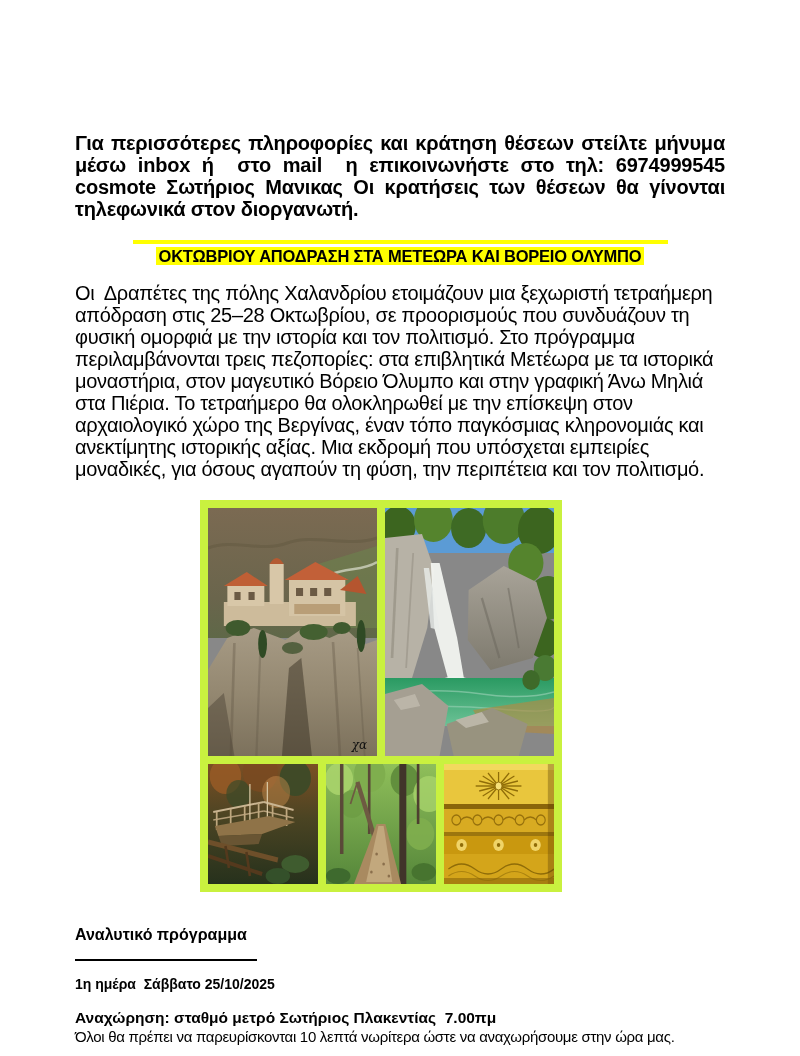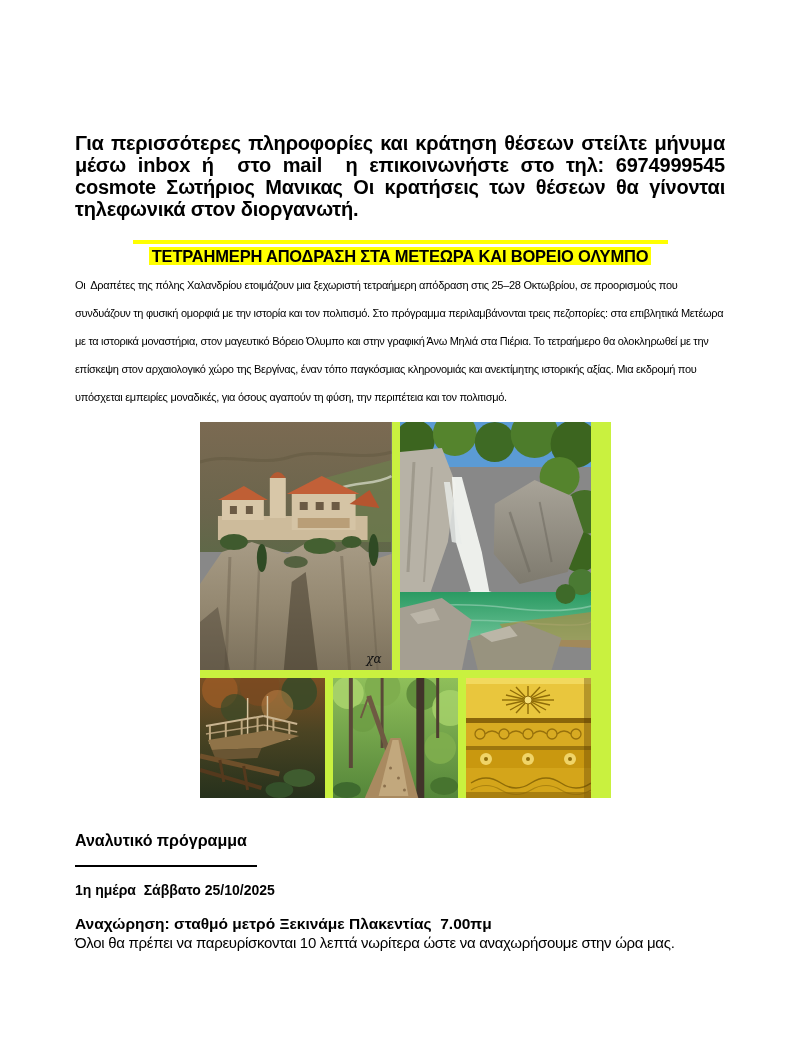--- a/index.html
+++ b/index.html
@@ -15,26 +15,26 @@
     font-weight:700; font-size:20px; line-height:22px;
     text-align:justify; white-space:pre-wrap; letter-spacing:-0.2px;
   }
 
   .title-block { margin-top:16px; text-align:center; }
   .hl-strip { width:535px; height:4px; background:#ffff00; margin:0 auto 2px auto; }
   .title-line { font-weight:700; font-size:16.5px; line-height:20.5px; letter-spacing:-0.2px; }
   .title-line span { background:#ffff00; padding:0 3px; }
 
   .intro {
-    margin-top:4px; font-size:11px; line-height:28px;
+    margin-top:15px; font-size:20px; line-height:22px;
     white-space:pre-wrap; letter-spacing:-0.3px;
   }
 
   .collage {
-    margin:6px 0 0 125px; width:411px; background:#c9f13f; 
+    margin:6px 0 0 125px; width:362px; background:#c9f13f; padding:8px;
   }
   .collage-row { display:flex; gap:8px; }
   .collage-row + .collage-row { margin-top:8px; }
   .tile { position:relative; overflow:hidden; background:#888; }
   .tile svg { display:block; width:100%; height:100%; }
   .t-top { width:191.5px; height:248px; }
   .t-bot { width:125px; height:120px; }
   .watermark {
     position:absolute; right:10px; bottom:4px;
     font-family:"DejaVu Serif",serif; font-style:italic;
@@ -55,21 +55,21 @@
 </style>
 </head>
 <body>
 
 <div class="page">
 
   <p class="contact">Για περισσότερες πληροφορίες και κράτηση θέσεων στείλτε μήνυμα μέσω inbox ή  στο mail  η επικοινωνήστε στο τηλ: 6974999545 cosmote Σωτήριος Μανικας Οι κρατήσεις των θέσεων θα γίνονται τηλεφωνικά στον διοργανωτή.</p>
 
   <div class="title-block">
     <div class="hl-strip"></div>
-    <div class="title-line"><span>ΤΕΤΡΑΗΜΕΡΗ ΑΠΟΔΡΑΣΗ ΣΤΑ ΜΕΤΕΩΡΑ ΚΑΙ  ΒΟΡΕΙΟ ΟΛΥΜΠΟ</span></div>
+    <div class="title-line"><span>ΟΚΤΩΒΡΙΟΥ ΑΠΟΔΡΑΣΗ ΣΤΑ ΜΕΤΕΩΡΑ ΚΑΙ  ΒΟΡΕΙΟ ΟΛΥΜΠΟ</span></div>
   </div>
 
   <p class="intro">Οι  Δραπέτες της πόλης Χαλανδρίου ετοιμάζουν μια ξεχωριστή τετραήμερη απόδραση στις 25–28 Οκτωβρίου, σε προορισμούς που συνδυάζουν τη φυσική ομορφιά με την ιστορία και τον πολιτισμό. Στο πρόγραμμα περιλαμβάνονται τρεις πεζοπορίες: στα επιβλητικά Μετέωρα με τα ιστορικά μοναστήρια, στον μαγευτικό Βόρειο Όλυμπο και στην γραφική Άνω Μηλιά στα Πιέρια. Το τετραήμερο θα ολοκληρωθεί με την επίσκεψη στον αρχαιολογικό χώρο της Βεργίνας, έναν τόπο παγκόσμιας κληρονομιάς και ανεκτίμητης ιστορικής αξίας. Μια εκδρομή που υπόσχεται εμπειρίες μοναδικές, για όσους αγαπούν τη φύση, την περιπέτεια και τον πολιτισμό.</p>
 
   <div class="collage">
     <div class="collage-row">
 
       <div class="tile t-top">
         <svg viewBox="0 0 192 248" preserveAspectRatio="none">
           <defs>
@@ -301,19 +301,19 @@
     </div>
   </div>
 
   <div class="program-heading-wrap">
     <span class="program-heading">Αναλυτικό πρόγραμμα </span>
   </div>
 
   <div class="day1">1η ημέρα  Σάββατο 25/10/2025</div>
 
   <div class="departure">
-    <div class="dep-line">Αναχώρηση: σταθμό μετρό Ξεκινάμε Πλακεντίας  7.00πμ</div>
+    <div class="dep-line">Αναχώρηση: σταθμό μετρό Σωτήριος Πλακεντίας  7.00πμ</div>
   </div>
 
   <div class="note">Όλοι θα πρέπει να παρευρίσκονται 10 λεπτά νωρίτερα ώστε να αναχωρήσουμε στην ώρα μας.</div>
 
 
 </div>
 
 </body></html>

